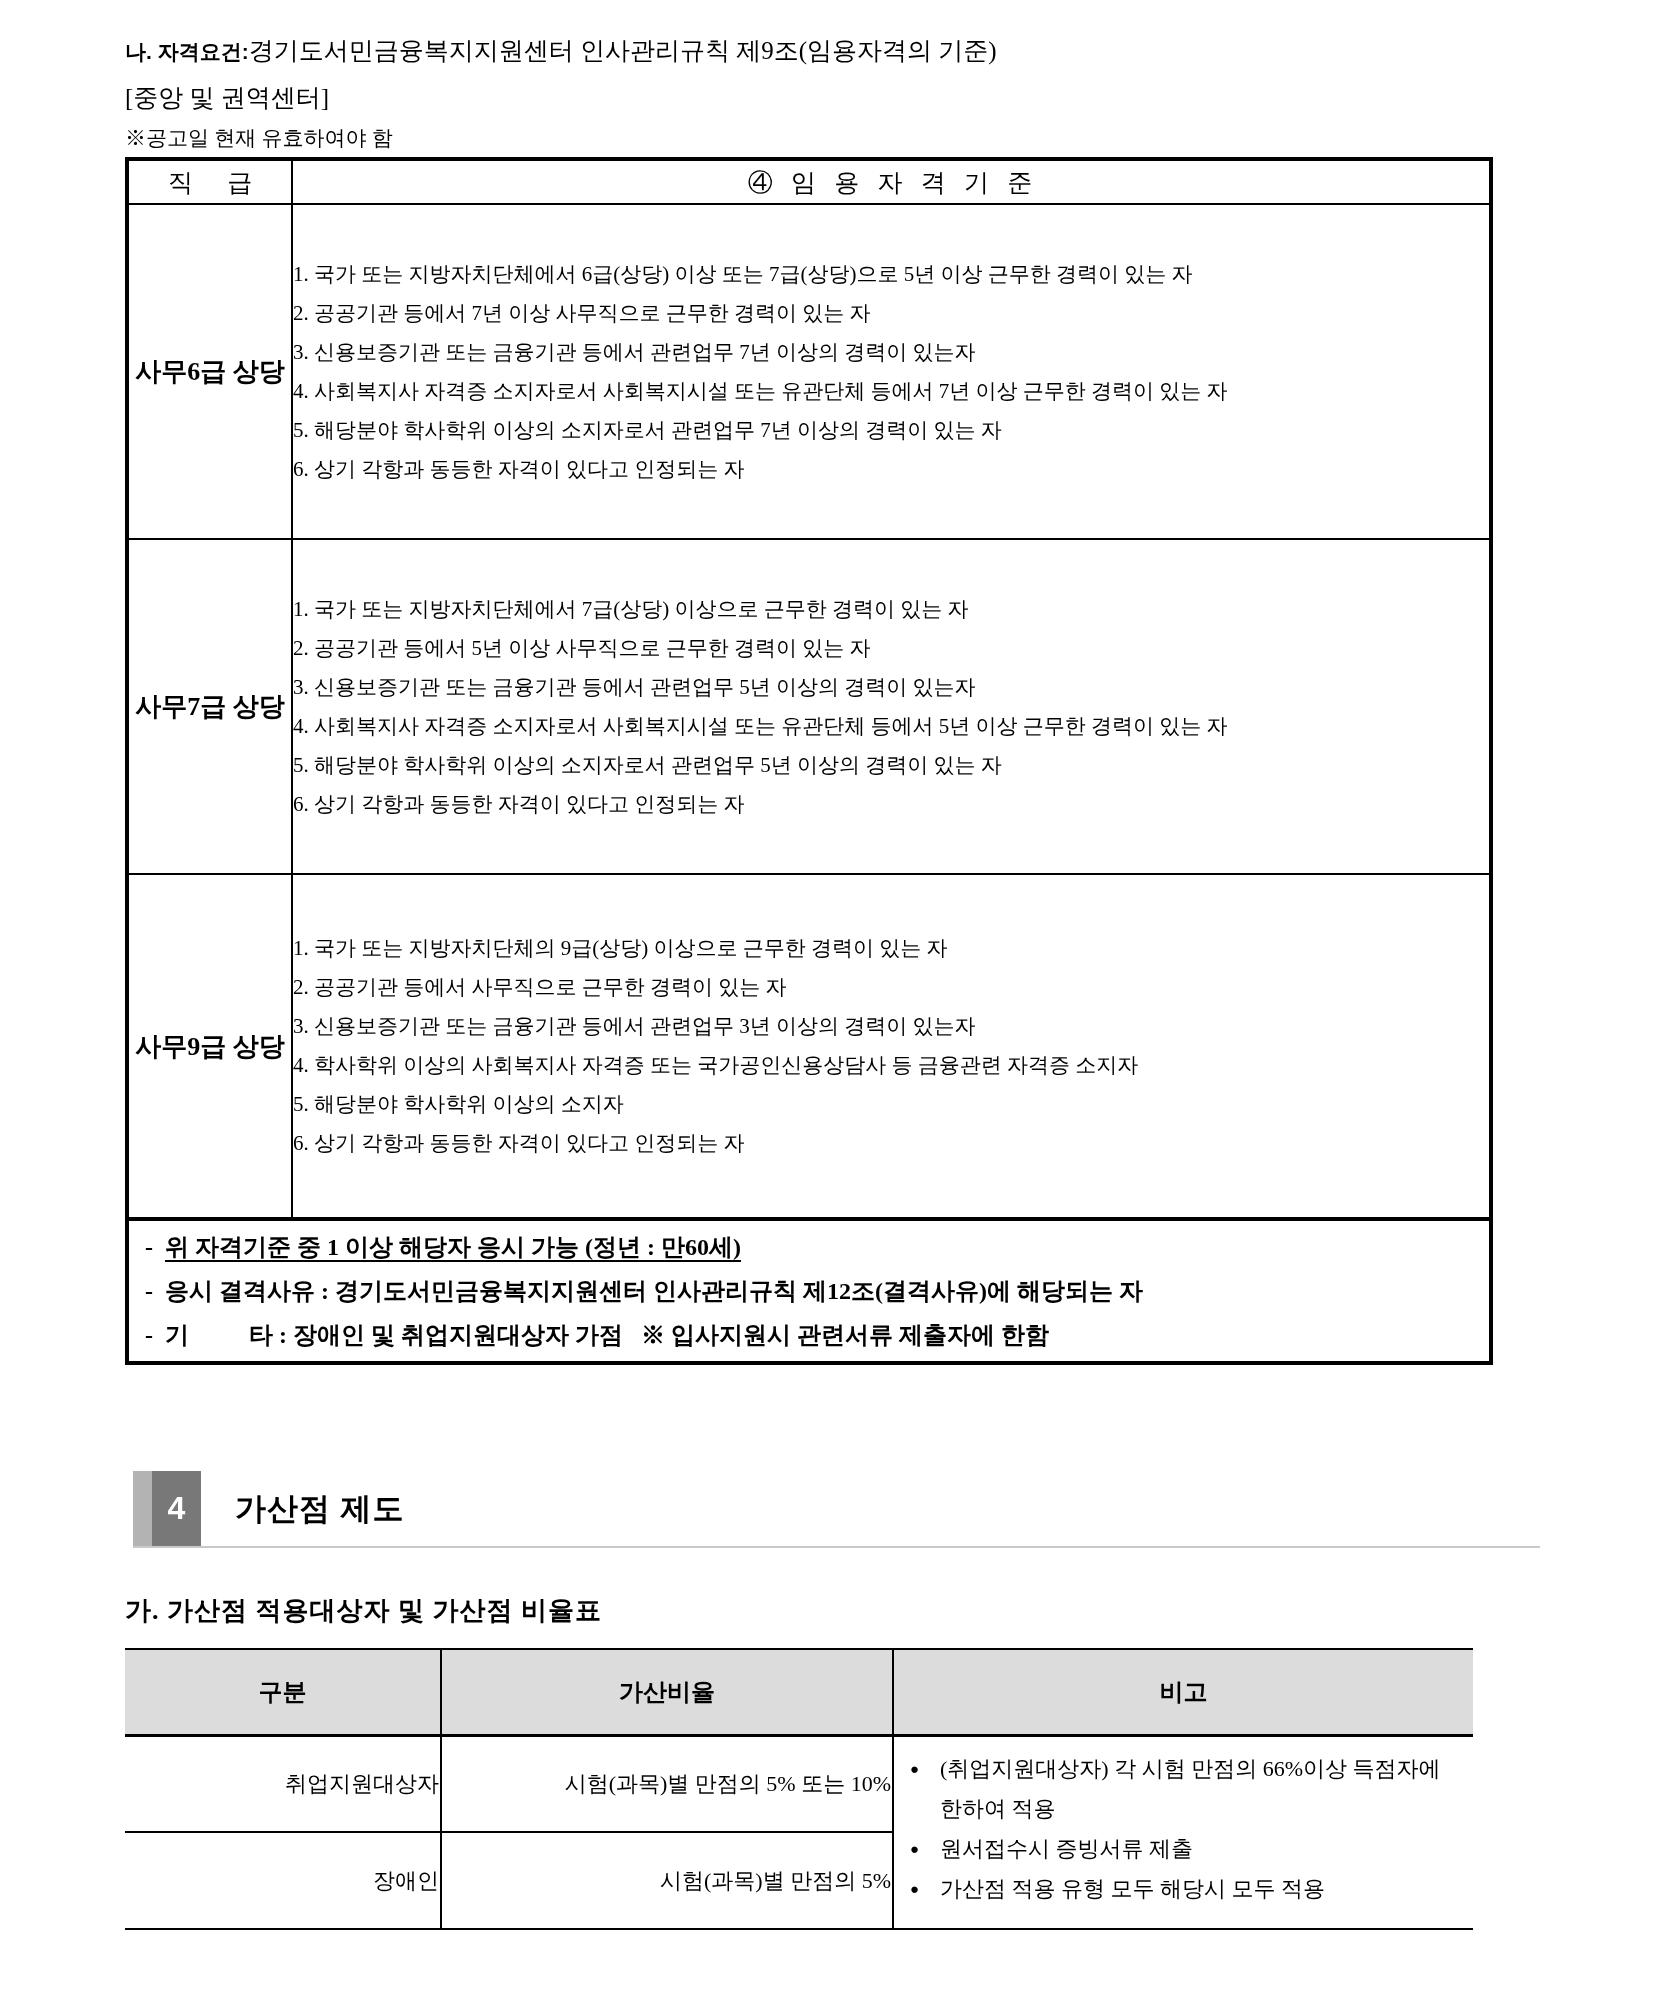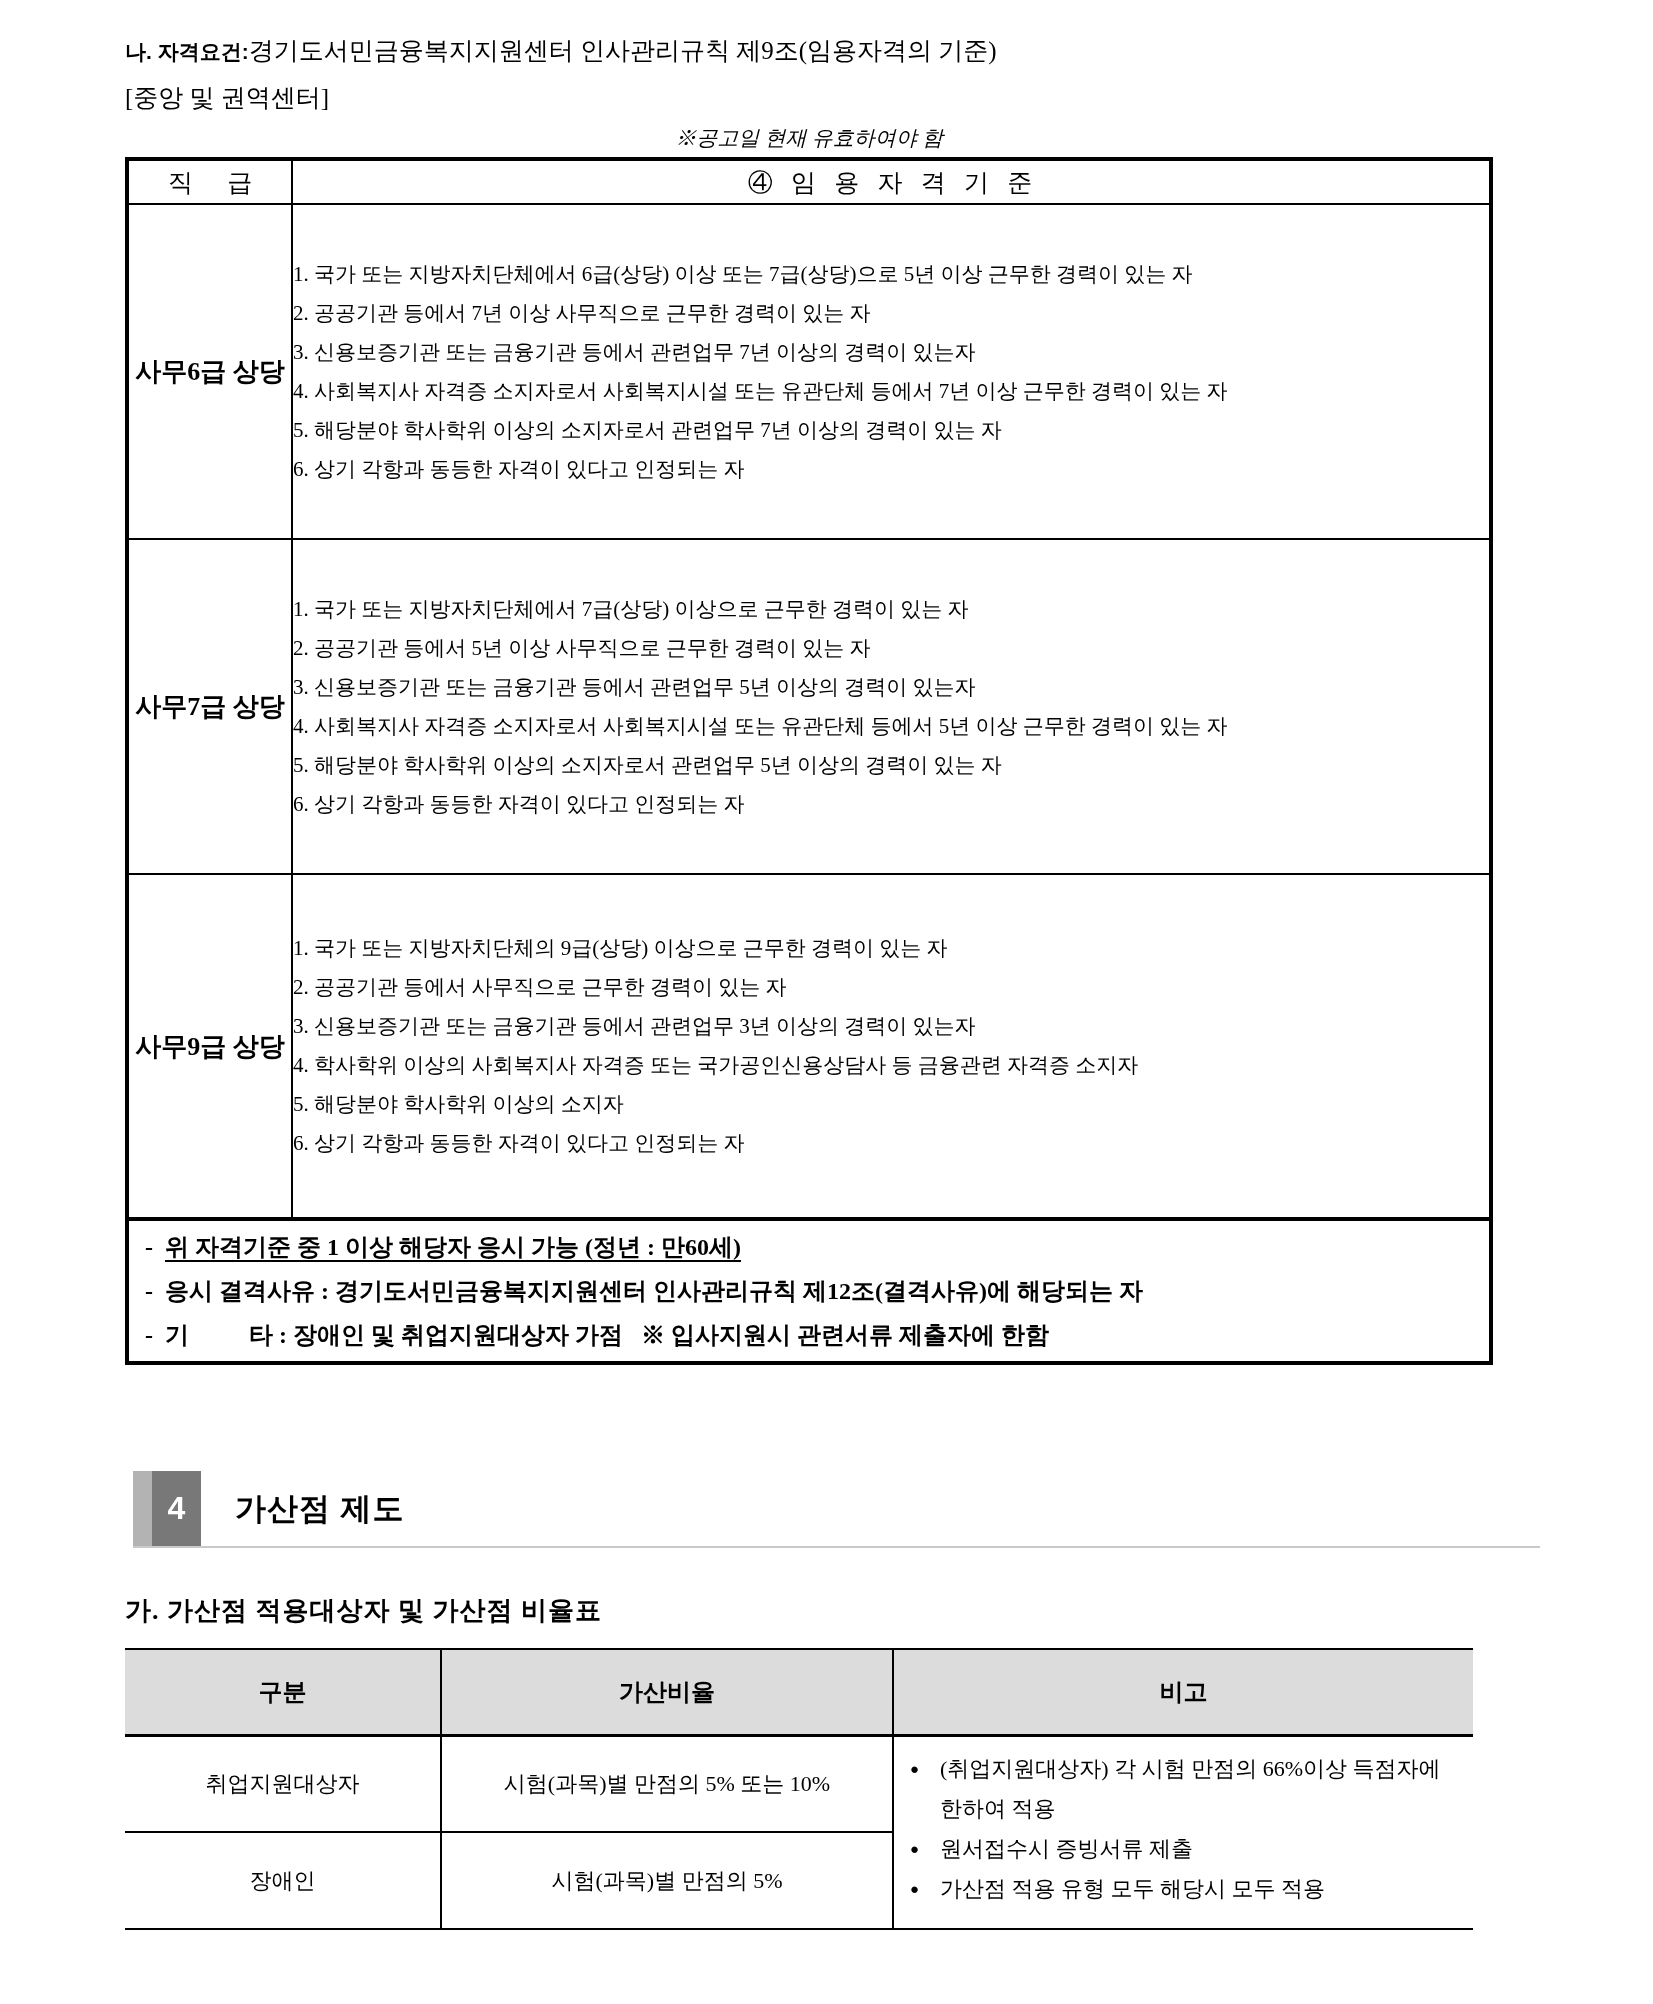--- a/index.html
+++ b/index.html
@@ -27,24 +27,23 @@
     font-size: 21px;
   }
   .subtitle {
     margin: 8px 0 0 125px;
     font-size: 25px;
     line-height: 34px;
   }
   .validity-note {
     width: 1368px;
     margin: 10px 0 6px 125px;
-    text-align: center;
+    text-align: left;
     font-size: 21px;
     line-height: 26px;
-    font-style: italic;
   }
 
   
   table.qual {
     border-collapse: collapse;
     table-layout: fixed;
     margin-left: 125px;
     width: 1368px;
     border: 4px solid #000;
   }
@@ -154,21 +153,21 @@
     border-bottom: 3px solid #000;
     height: 86px;
     font-size: 24px;
     font-weight: bold;
     text-align: center;
     vertical-align: middle;
   }
   .bonus .sep-r { border-right: 2px solid #000; }
   .bonus td {
     font-size: 22px;
-    text-align: center;
+    text-align: right;
     vertical-align: middle;
     word-break: keep-all;
   }
   .bonus tr.b-row { height: 97px; }
   .bonus td.mid-border { border-bottom: 2px solid #000; }
   .bonus td.bottom-border { border-bottom: 2px solid #000; }
   .remarks-cell {
     text-align: left !important;
     vertical-align: top !important;
     border-bottom: 2px solid #000;

